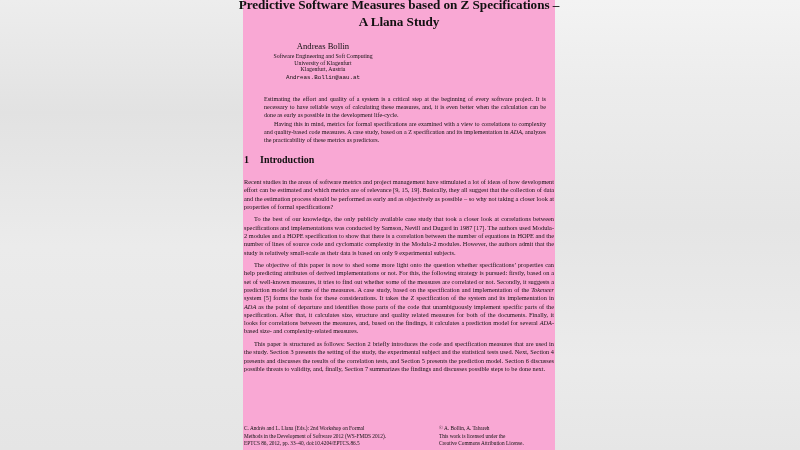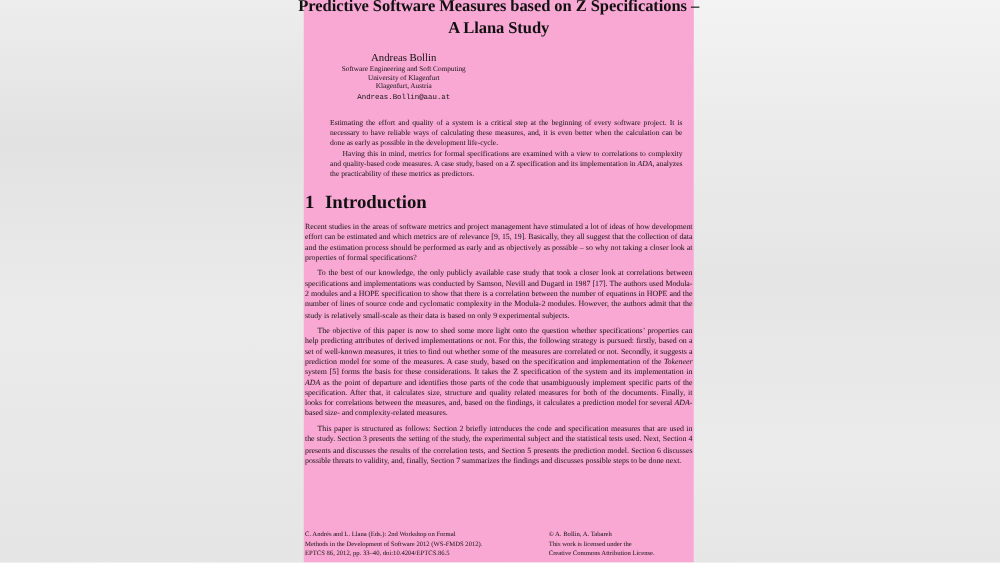--- a/index.html
+++ b/index.html
@@ -33,21 +33,21 @@
     .author .email { font-family: "Liberation Mono", monospace; font-size: 5.9px; line-height: 8px; margin-top: 1px; }
     .author-1 { left: 0; }
     .author-2 { left: 150px; width: 184px; }
     .abstract {
       position: absolute; left: 21px; width: 282px; top: 95px;
       font-size: 6.1px; line-height: 8.2px; text-align: justify;
     }
     .abstract p { margin: 0; }
     .abstract p + p { text-indent: 10px; }
     .section-head {
-      position: absolute; left: 1px; top: 154px; font-weight: bold; font-size: 15px;
+      position: absolute; left: 1px; top: 154px; font-weight: bold; font-size: 10px;
     }
     .section-head .num { display: inline-block; width: 16px; }
     .body-text {
       position: absolute; left: 1px; width: 310px; top: 178px;
       font-size: 6.3px; line-height: 8.3px; text-align: justify;
     }
     .body-text p { margin: 0 0 4.2px 0; }
     .body-text p + p { text-indent: 10px; }
     .footer {
       position: absolute; top: 425px; font-size: 5.3px; line-height: 7.5px;

